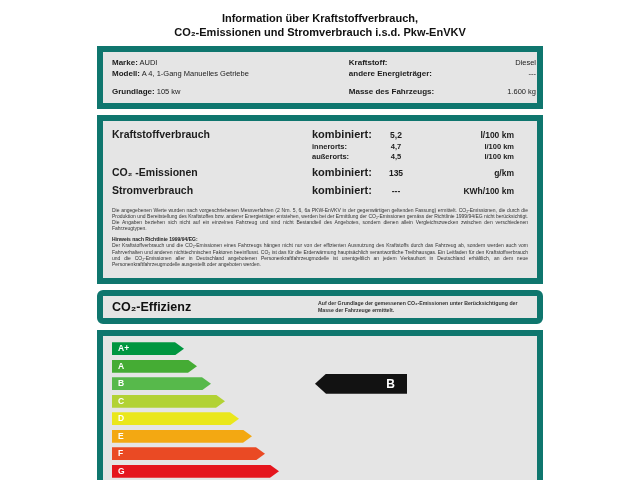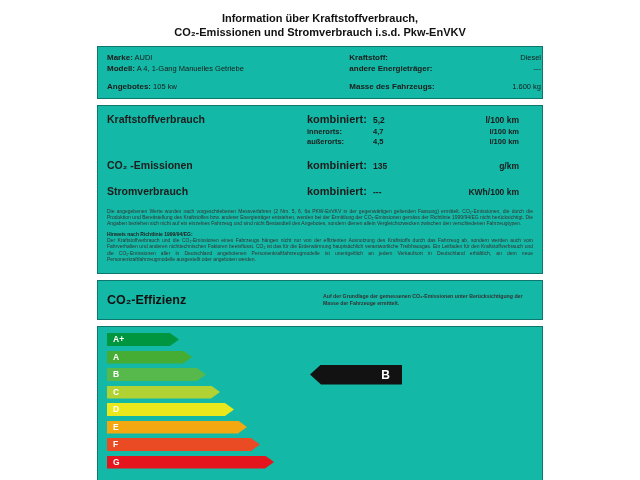--- a/index.html
+++ b/index.html
@@ -6,50 +6,50 @@
   body {
     width:640px; height:480px; background:#ffffff;
     font-family:"Liberation Sans", sans-serif; color:#1c1c1c;
     overflow:hidden;
   }
   .label { position:relative; width:446px; margin:0 auto; }
 
   
   .title { margin-top:12px; text-align:center; font-weight:bold; font-size:11px; line-height:1.25; color:#111; }
 
-  .box { border:1px solid #0f766e; margin-top:6px; background:#14b8a6; }
+  .box { border:6px solid #0f766e; margin-top:6px; background:#e5e5e5; }
 
   
   .info { padding:5px 9px 6px; display:grid; grid-template-columns:55% 45%; column-gap:8px; font-size:7.5px; }
   .info .cell { line-height:11px; white-space:nowrap; }
   .info .spacer { height:7px; }
   .info .lbl { font-weight:bold; font-size:8px; }
   .info .right { display:flex; justify-content:space-between;gap:7px; }
   .info .val { font-size:7.5px; }
 
   
   .main { padding:7px 9px 6px; }
   .c-row { display:grid; grid-template-columns:200px 66px 36px 1fr; align-items:baseline; line-height:10px; }
   .c-primary { line-height:13px; }
-  .c-row + .c-primary { margin-top:12px; }
+  .c-row + .c-primary { margin-top:4px; }
   .c-name { font-weight:bold; font-size:10.5px; }
   .c-mode { font-weight:bold; font-size:7.5px; }
   .c-primary .c-mode { font-size:11px; }
-  .c-val { font-weight:bold; font-size:7.5px; text-align:left; }
+  .c-val { font-weight:bold; font-size:7.5px; text-align:center; }
   .c-primary .c-val { font-size:8.5px; }
   .c-unit { font-weight:bold; font-size:7.5px; text-align:right; padding-right:14px; }
   .c-primary .c-unit { font-size:8.5px; }
 
   
   .legal { margin-top:9px; font-size:5px; line-height:1.24; color:#333; text-align:justify; }
   .legal p { margin:0 0 5px 0; }
   .legal .hd { font-weight:bold; margin-bottom:0; color:#222; }
 
   
-  .eff-head { display:flex; justify-content:space-between; align-items:flex-start; padding:12px 9px; }
+  .eff-head { display:flex; justify-content:space-between; align-items:flex-start; padding:4px 9px;border-radius:6px; }
   .eff-title { font-weight:bold; font-size:12.5px; color:#111; }
   .eff-note { width:200px; margin-right:10px; font-size:5.2px; font-weight:bold; line-height:1.35; color:#333; }
 
   
   .scale { position:relative; height:142px; padding:6px 9px; box-sizing:content-box; border-bottom-width:2px; }
   .e-row { height:13px; margin-bottom:4.5px; }
   .e-arrow { position:relative; height:13px;
     clip-path:polygon(0 0, calc(100% - 9px) 0, 100% 50%, calc(100% - 9px) 100%, 0 100%); }
   .e-label { position:absolute; left:6px; top:0; line-height:13px; font-size:8.5px; font-weight:bold; color:#fff; }
   .rating-arrow { position:absolute; background:#121212; height:20px; color:#fff;
@@ -84,21 +84,21 @@
       <span class="lbl">Modell:</span>
       <span class="val">A 4, 1-Gang Manuelles Getriebe</span>
     </div>
     <div class="cell right">
       <span class="lbl">andere Energieträger:</span>
       <span class="val">---</span>
     </div>
     <div class="spacer"></div>
     <div class="spacer"></div>
     <div class="cell">
-      <span class="lbl">Angebotes:</span>
+      <span class="lbl">Grundlage:</span>
       <span class="val">105 kw</span>
     </div>
     <div class="cell right">
       <span class="lbl">Masse des Fahrzeugs:</span>
       <span class="val">1.600 kg</span>
     </div>
   </div>
 
   <div class="box main">
     <div>

